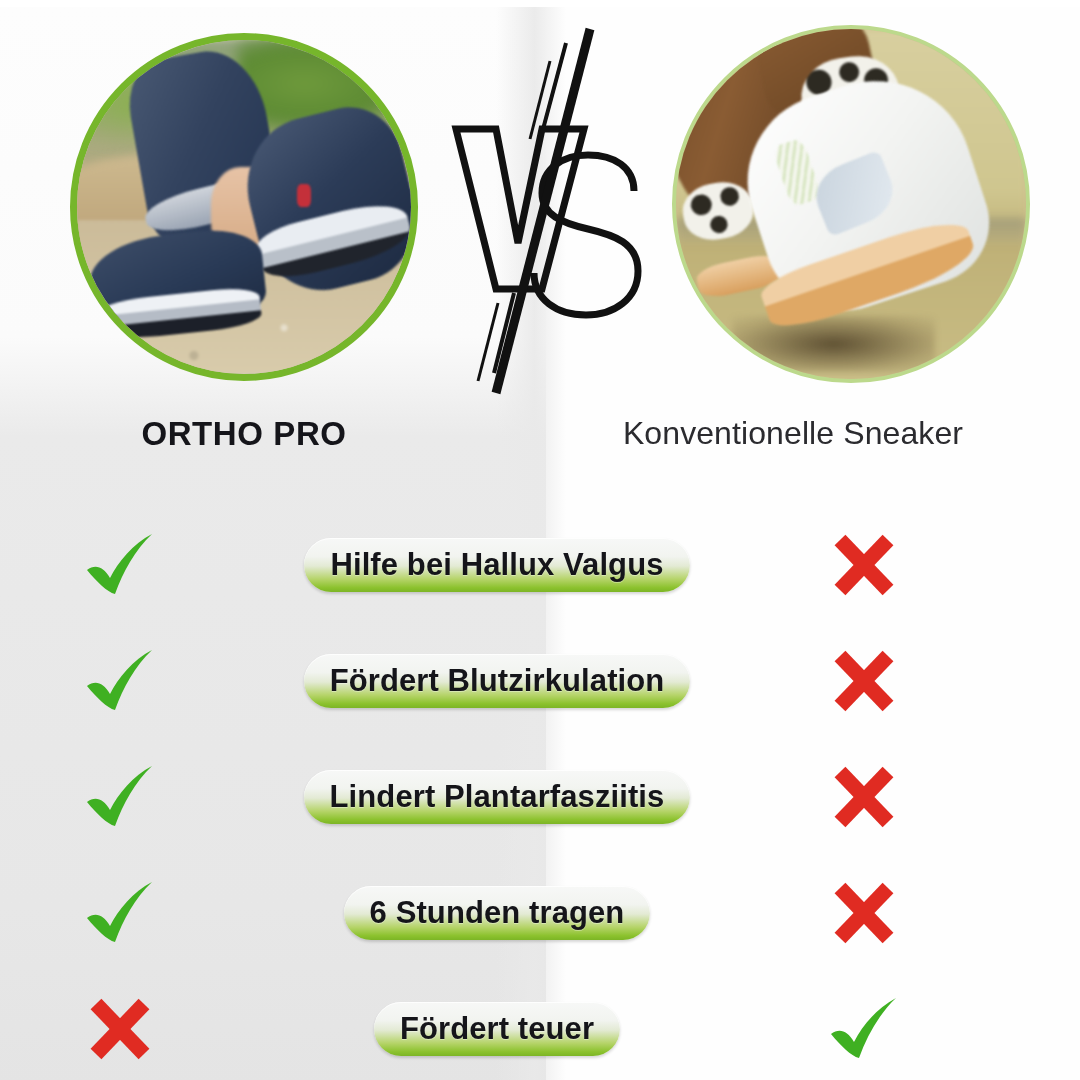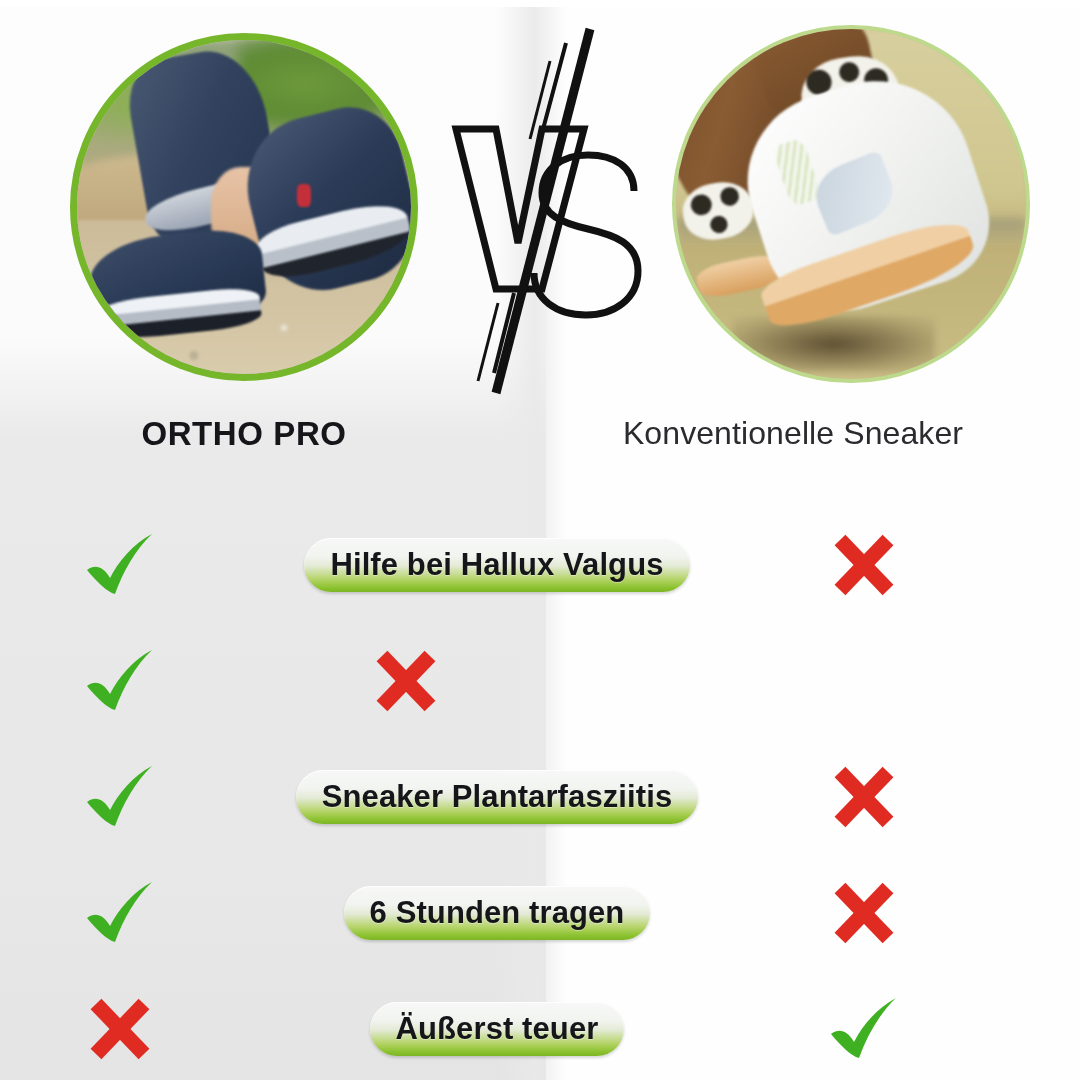--- a/index.html
+++ b/index.html
@@ -447,37 +447,40 @@
             </g>
           </svg>
         </div>
       </div>
       <div class="row">
         <div class="mark-cell left">
           <svg class="check" width="74" height="66" viewBox="0 0 74 66" aria-hidden="true">
             <path d="M4 38 C12 32 20 34 27 46 C35 30 50 12 69 2 C52 18 40 40 32 62 C24 60 14 50 4 38 Z" fill="#3fb022"></path>
           </svg>
         </div>
+        <div class="pill-cell">
+          <div class="pill">Fördert Blutzirkulation</div>
+        </div>
         <div class="mark-cell right">
           <svg class="cross" width="66" height="64" viewBox="0 0 66 64" aria-hidden="true">
             <g stroke="#e02b22" stroke-width="15" stroke-linecap="butt">
               <line x1="9" y1="7" x2="57" y2="57"></line>
               <line x1="57" y1="7" x2="9" y2="57"></line>
             </g>
           </svg>
         </div>
       </div>
       <div class="row">
         <div class="mark-cell left">
           <svg class="check" width="74" height="66" viewBox="0 0 74 66" aria-hidden="true">
             <path d="M4 38 C12 32 20 34 27 46 C35 30 50 12 69 2 C52 18 40 40 32 62 C24 60 14 50 4 38 Z" fill="#3fb022"></path>
           </svg>
         </div>
         <div class="pill-cell">
-          <div class="pill">Sneaker Plantarfasziitis</div>
+          <div class="pill">Lindert Plantarfasziitis</div>
         </div>
         <div class="mark-cell right">
           <svg class="cross" width="66" height="64" viewBox="0 0 66 64" aria-hidden="true">
             <g stroke="#e02b22" stroke-width="15" stroke-linecap="butt">
               <line x1="9" y1="7" x2="57" y2="57"></line>
               <line x1="57" y1="7" x2="9" y2="57"></line>
             </g>
           </svg>
         </div>
       </div>
@@ -502,21 +505,21 @@
       <div class="row">
         <div class="mark-cell left">
           <svg class="cross" width="66" height="64" viewBox="0 0 66 64" aria-hidden="true">
             <g stroke="#e02b22" stroke-width="15" stroke-linecap="butt">
               <line x1="9" y1="7" x2="57" y2="57"></line>
               <line x1="57" y1="7" x2="9" y2="57"></line>
             </g>
           </svg>
         </div>
         <div class="pill-cell">
-          <div class="pill">Äußerst teuer</div>
+          <div class="pill">Fördert teuer</div>
         </div>
         <div class="mark-cell right">
           <svg class="check" width="74" height="66" viewBox="0 0 74 66" aria-hidden="true">
             <path d="M4 38 C12 32 20 34 27 46 C35 30 50 12 69 2 C52 18 40 40 32 62 C24 60 14 50 4 38 Z" fill="#3fb022"></path>
           </svg>
         </div>
       </div>
     </div>
 
 </div>

